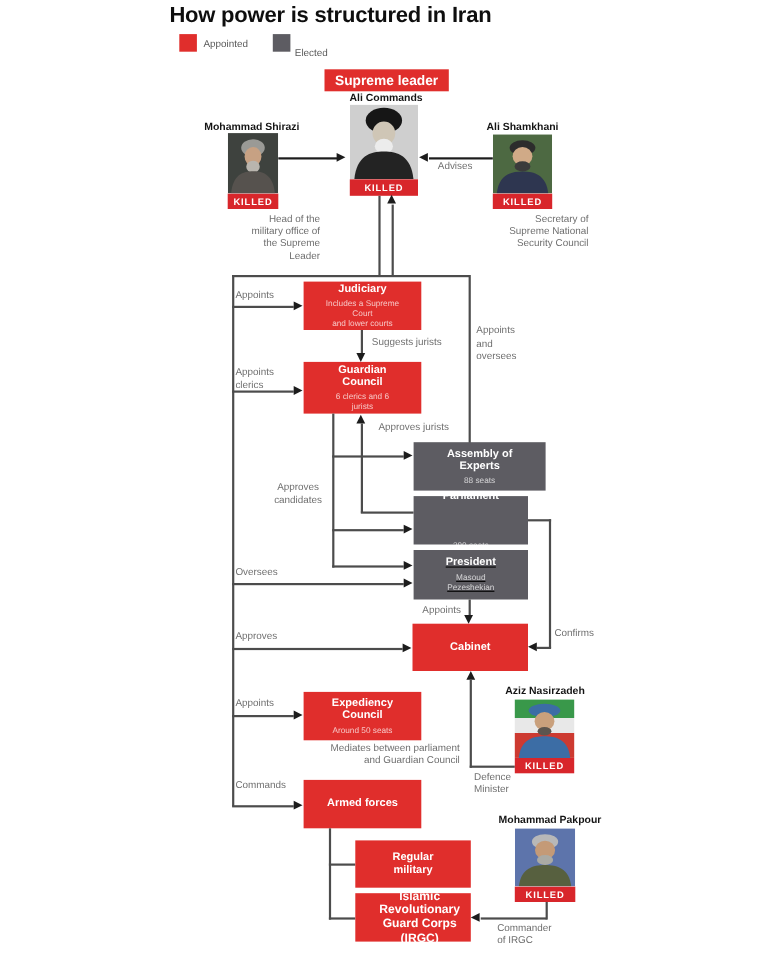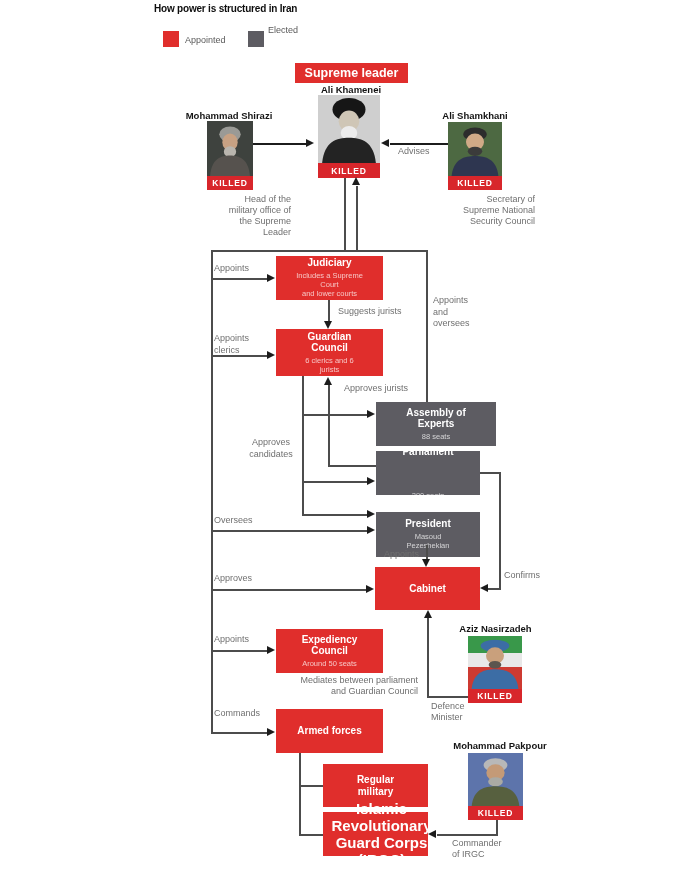--- a/index.html
+++ b/index.html
@@ -1,21 +1,21 @@
 <!DOCTYPE html>
 <html><head>
 <meta charset="utf-8">
 <style>
   html,body{margin:0;padding:0;background:#ffffff;}
   #stage{
     position:relative;width:700px;height:875px;background:#ffffff;
     font-family:"Liberation Sans","DejaVu Sans",sans-serif;overflow:hidden;
   }
   .abs{position:absolute;}
-  .title{font-size:10px;font-weight:800;color:#0e0e0e;letter-spacing:-0.2px;}
+  .title{font-size:20px;font-weight:800;color:#0e0e0e;letter-spacing:-0.2px;}
   .legend-label{font-size:9px;color:#5a5a5a;}
   .swatch{width:16px;height:16px;}
   .node{position:absolute;display:flex;flex-direction:column;align-items:center;justify-content:center;text-align:center;padding:20px;box-sizing:border-box;}
   .node.red{background:#e02e2c;}
   .node.gray{background:#5d5c62;}
   .node-title{font-size:10px;font-weight:700;color:#ffffff;line-height:1.15;}
   .node-sub{font-size:7.5px;color:rgba(255,255,255,0.72);margin-top:2px;line-height:1.25;}
   .sl-box{position:absolute;background:#e02e2c;color:#fff;font-weight:800;font-size:12.5px;display:flex;align-items:center;justify-content:center;}
   .pname{position:absolute;font-size:9.5px;font-weight:700;color:#141414;text-align:center;}
   .photo{position:absolute;display:flex;flex-direction:column;}
@@ -42,24 +42,24 @@
 </style>
 </head>
 <body>
 
 <div id="stage">
 
   <div class="abs title" style="left:154px;top:3px;">How power is structured in Iran</div>
   <div class="abs swatch" style="left:163px;top:31px;background:#e02e2c;"></div>
   <div class="abs legend-label" style="left:185px;top:35px;">Appointed</div>
   <div class="abs swatch" style="left:248px;top:31px;background:#5d5c62;"></div>
-  <div class="abs legend-label" style="left:268px;top:25px;">Elected</div>
+  <div class="abs legend-label" style="left:268px;top:43px;">Elected</div>
 
   <div class="sl-box" style="left:295px;top:63px;width:113px;height:20px;">Supreme leader</div>
-  <div class="pname" style="left:291px;top:84px;width:120px;">Ali Khamenei</div>
+  <div class="pname" style="left:291px;top:84px;width:120px;">Ali Commands</div>
   <div class="photo" style="left:318px;top:95px;width:62px;">
     <div class="photo-img av-khamenei" style="height:68px;">
       <svg viewBox="0 0 60 70" preserveAspectRatio="none">
         <rect class="av-bg" x="0" y="0" width="60" height="70"></rect>
         <ellipse class="av-hat" cx="30" cy="15" rx="16" ry="12"></ellipse>
         <ellipse class="av-face" cx="30" cy="27" rx="10" ry="11"></ellipse>
         <ellipse class="av-beard" cx="30" cy="39" rx="8" ry="7"></ellipse>
         <path class="av-body" d="M4,70 C6,48 18,44 30,44 C42,44 54,48 56,70 Z"></path>
       </svg>
     </div>
@@ -154,21 +154,21 @@
 candidates</div>
 
   <div class="node gray" style="left:376px;top:402px;width:120px;height:44px;">
     <div class="node-title">Assembly of Experts</div>
     <div class="node-sub">88 seats</div>
   </div>
   <div class="node gray" style="left:376px;top:451px;width:104px;height:44px;gap:32px;">
     <div class="node-title">Parliament</div>
     <div class="node-sub">290 seats</div>
   </div>
-  <div class="node gray" style="left:376px;top:512px;width:104px;height:45px;">
+  <div class="node gray" style="left:376px;top:500px;width:104px;height:45px;text-decoration:underline;">
     <div class="node-title">President</div>
     <div class="node-sub">Masoud Pezeshekian</div>
   </div>
 
   <div class="elabel" style="left:214px;top:515px;">Oversees</div>
   <div class="line" style="left:211px;top:530px;width:156px;height:1.5px;"></div>
   <div class="ar ar-r" style="left:367px;top:526px;"></div>
 
   <div class="elabel" style="left:374px;top:549px;width:45px;text-align:right;">Appoints</div>
   <div class="line" style="left:426px;top:545px;width:1.5px;height:16px;"></div>
@@ -221,21 +221,21 @@
   <div class="node red" style="left:276px;top:709px;width:107px;height:44px;">
     <div class="node-title">Armed forces</div>
   </div>
   <div class="line" style="left:299px;top:753px;width:1.5px;height:83px;"></div>
   <div class="line" style="left:299px;top:785px;width:24px;height:1.5px;"></div>
   <div class="line" style="left:299px;top:834px;width:24px;height:1.5px;"></div>
   <div class="node red" style="left:323px;top:764px;width:105px;height:43px;">
     <div class="node-title">Regular military</div>
   </div>
   <div class="node red" style="left:323px;top:812px;width:105px;height:44px;">
-    <div class="node-title preline" style="font-size:15px;margin-left:12px;">Islamic Revolutionary
+    <div class="node-title preline" style="font-size:11px;margin-left:12px;">Islamic Revolutionary
 Guard Corps (IRGC)</div>
   </div>
 
   <div class="pname" style="left:445px;top:740px;width:110px;">Mohammad Pakpour</div>
   <div class="photo" style="left:468px;top:753px;width:55px;">
     <div class="photo-img av-pakpour" style="height:53px;">
       <svg viewBox="0 0 60 70" preserveAspectRatio="none">
         <rect class="av-bg" x="0" y="0" width="60" height="70"></rect>
         <ellipse class="av-hat" cx="30" cy="16" rx="13" ry="9"></ellipse>
         <ellipse class="av-face" cx="30" cy="26" rx="10" ry="11"></ellipse>

